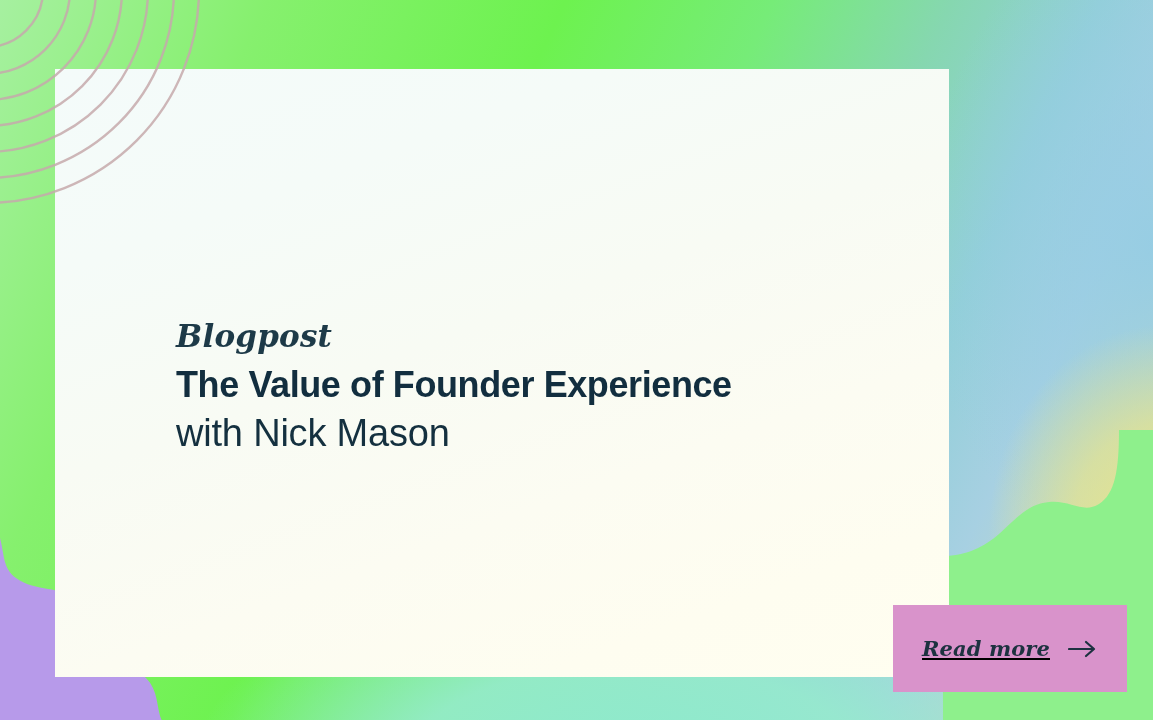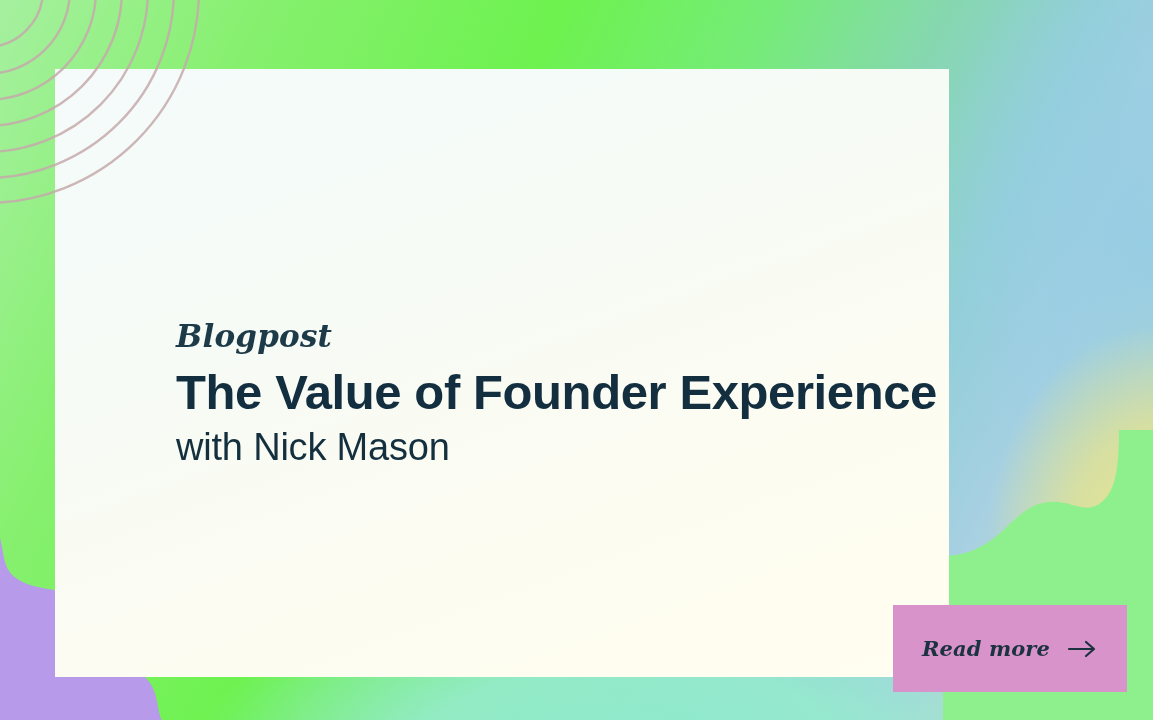--- a/index.html
+++ b/index.html
@@ -133,21 +133,21 @@
     font-weight: 700;
     font-size: 31px;
     letter-spacing: 0.2px;
     color: #1d3a48;
     line-height: 1.0;
     margin: 0 0 14px 0;
   }
   .headline {
     font-family: "Liberation Sans", sans-serif;
     font-weight: 700;
-    font-size: 49px;
+    font-size: 36px;
     letter-spacing: -0.4px;
     color: #122e3f;
     line-height: 1.08;
     margin: 0 0 8px 0;
     white-space: nowrap;
   }
   .subline {
     font-family: "Liberation Sans", sans-serif;
     font-weight: 400;
     font-size: 38px;
@@ -165,20 +165,21 @@
     width: 234px;
     height: 87px;
     background: #d993cb;
     border: none;
     padding: 0;
     display: flex;
     align-items: center;
     justify-content: center;
     gap: 18px;
     cursor: pointer;
+    text-decoration: underline;
   }
   .cta-label {
     font-family: "DejaVu Serif", "Liberation Serif", serif;
     font-style: italic;
     font-weight: 700;
     font-size: 21px;
     color: #1d3240;
     letter-spacing: 0.1px;
   }
   .cta-arrow {

